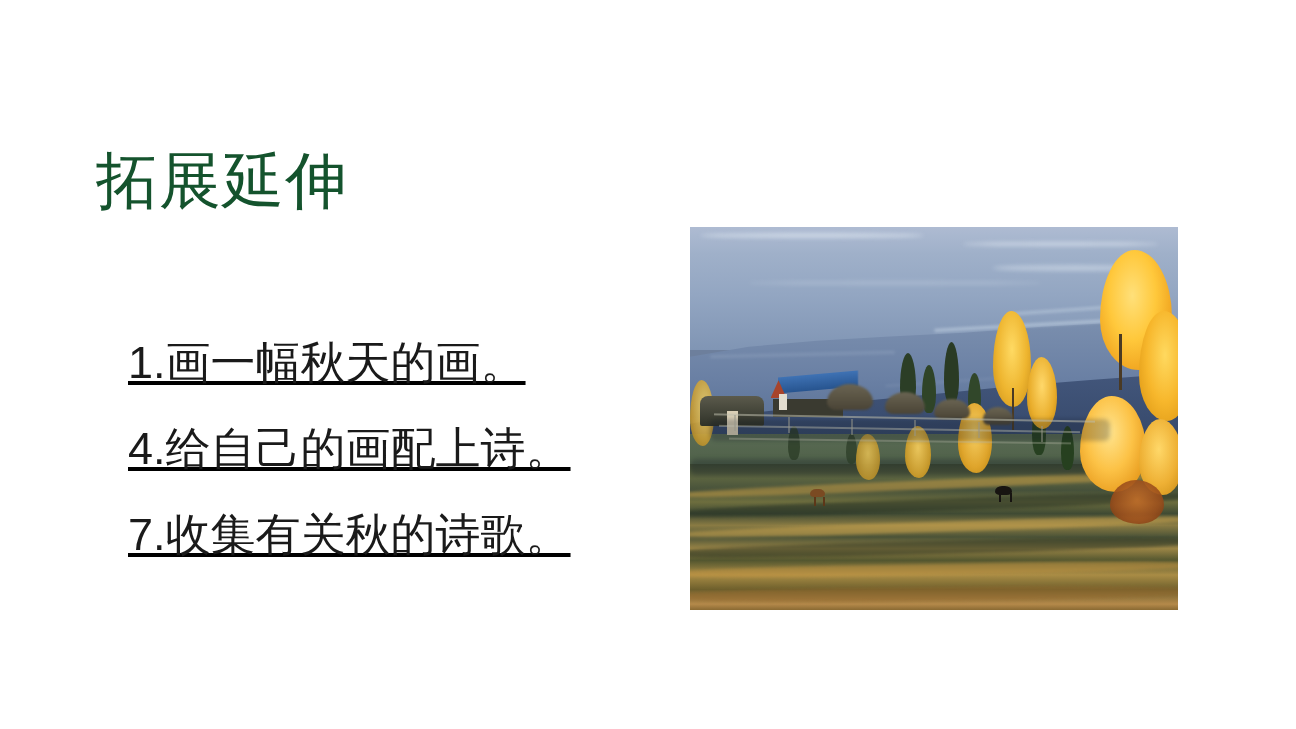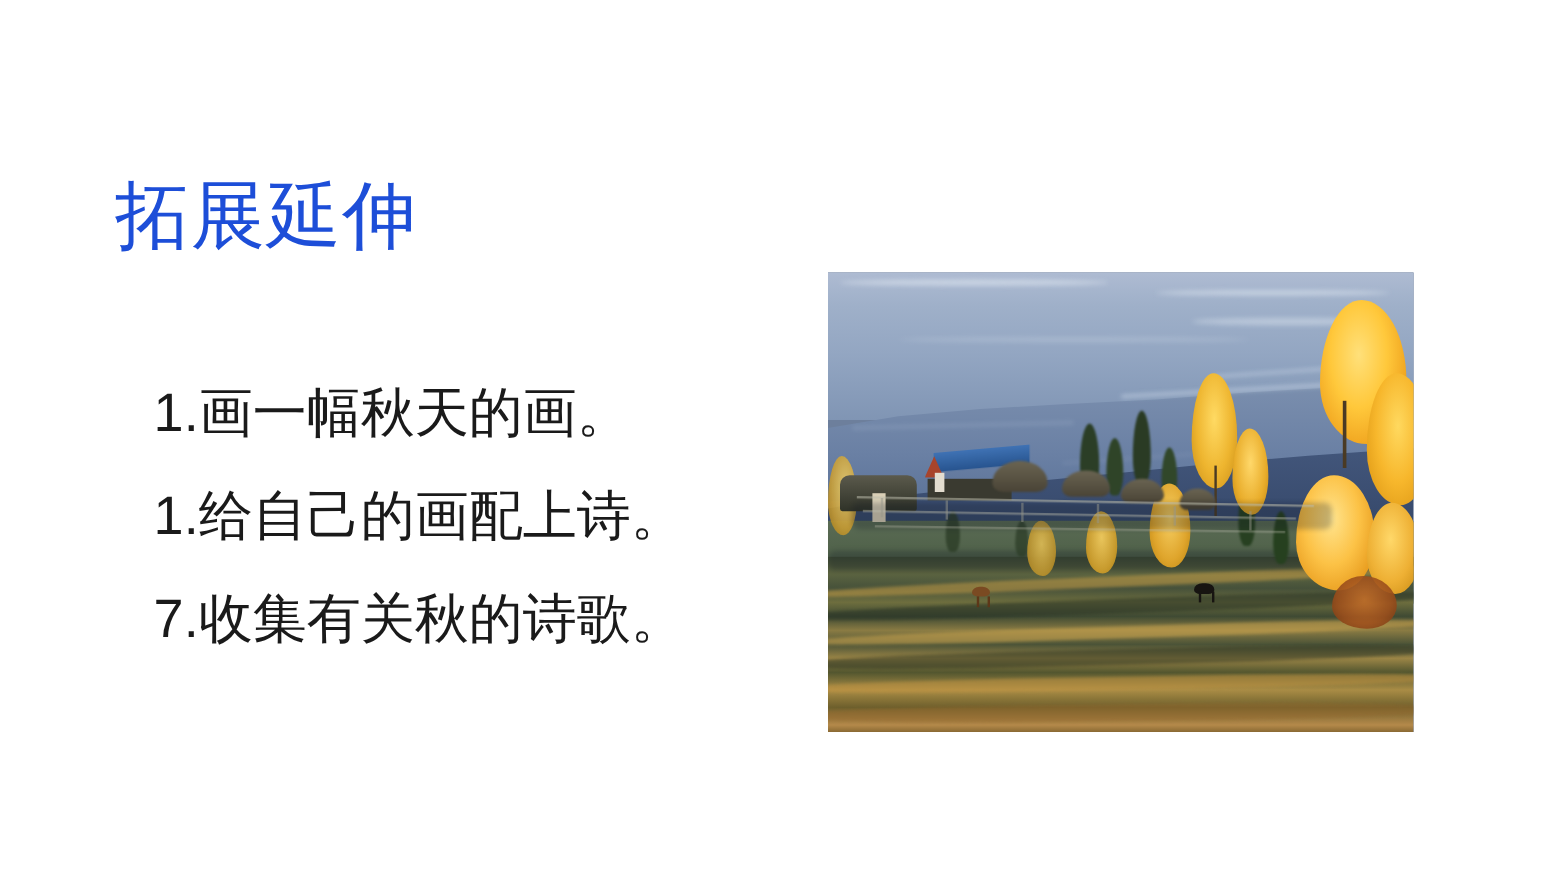--- a/index.html
+++ b/index.html
@@ -21,33 +21,34 @@
   }
 
   
   .slide-title {
     position: absolute;
     left: 96px;
     top: 148px;
     font-size: 62px;
     line-height: 1.05;
     letter-spacing: 1px;
-    color: #1d4ed8;
+    color: #14532d;
     font-weight: 400;
     white-space: nowrap;
   }
 
   
   .task-list {
     position: absolute;
     left: 128px;
-    top: 301px;
+    top: 320px;
     margin: 0;
     padding: 0;
     list-style: none;
+    text-decoration: underline;
   }
   .task-item {
     font-size: 45px;
     line-height: 86px;
     color: #1a1a1a;
     white-space: nowrap;
     letter-spacing: 0px;
   }
 
   
@@ -214,21 +215,21 @@
 </style>
 </head>
 <body>
 
 <div class="slide">
 
   <div class="slide-title">拓展延伸</div>
 
   <ul class="task-list">
     <li class="task-item">1.画一幅秋天的画。</li>
-    <li class="task-item">1.给自己的画配上诗。</li>
+    <li class="task-item">4.给自己的画配上诗。</li>
     <li class="task-item">7.收集有关秋的诗歌。</li>
   </ul>
 
   <div class="photo-frame">
     <div class="photo" role="img">
 
       <div class="layer-haze"></div>
       <div class="haze-streak" style="left:2%;top:1.5%;width:46%;height:5px;"></div>
       <div class="haze-streak" style="left:56%;top:4%;width:40%;height:4px;"></div>
       <div class="haze-streak" style="left:12%;top:14%;width:60%;height:4px;opacity:.4"></div>

